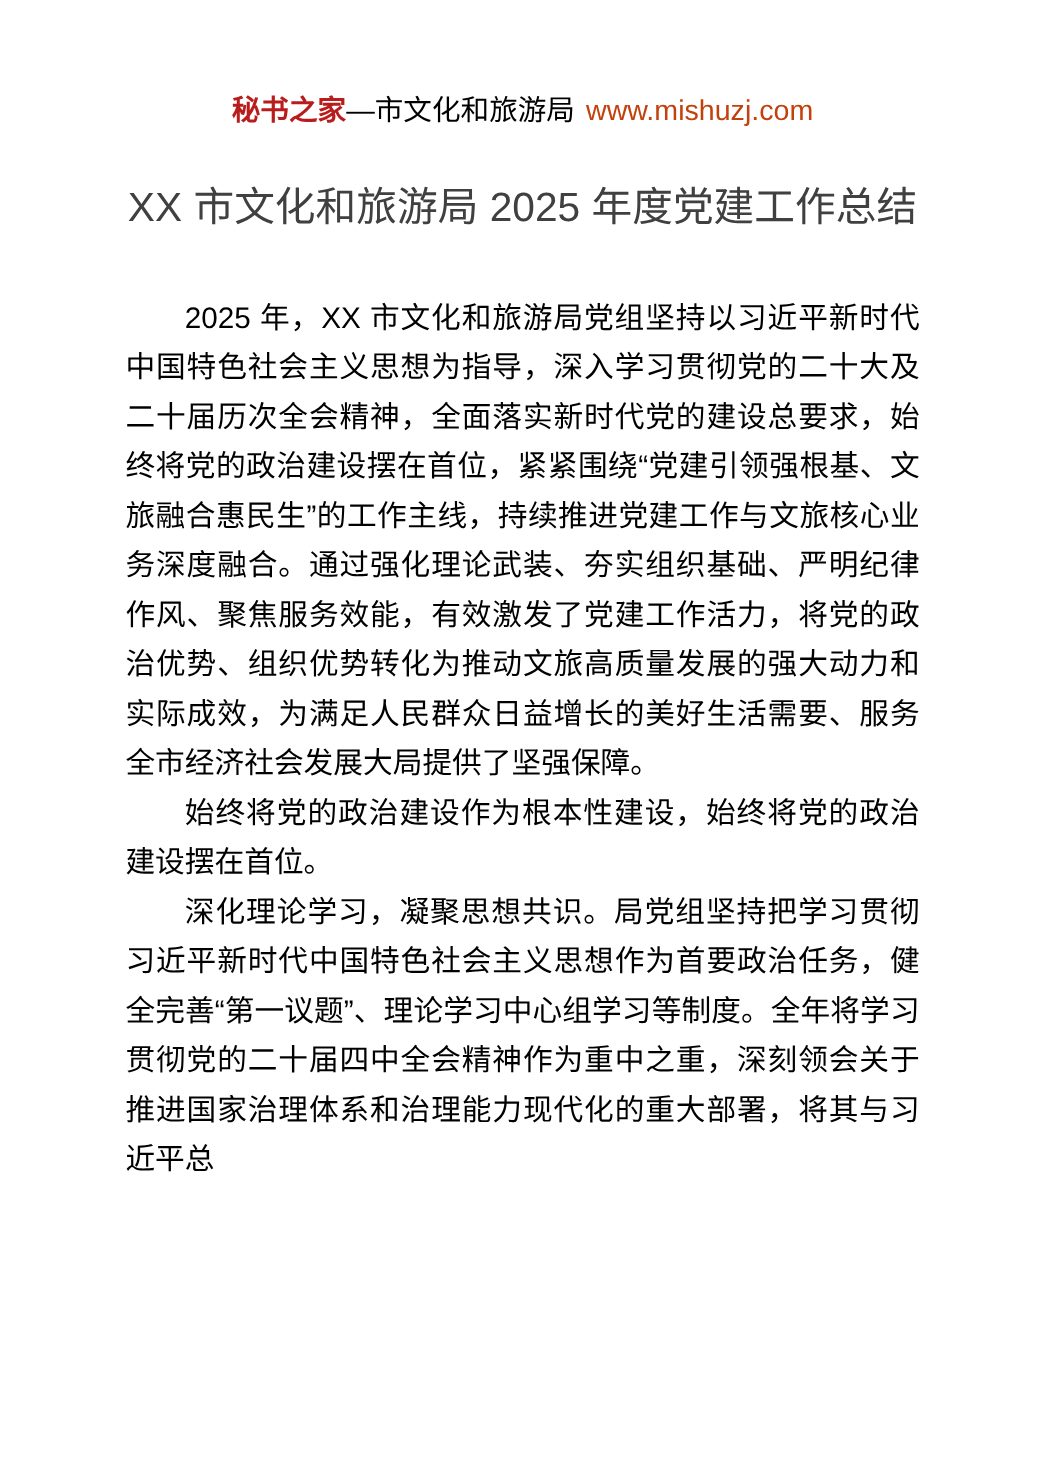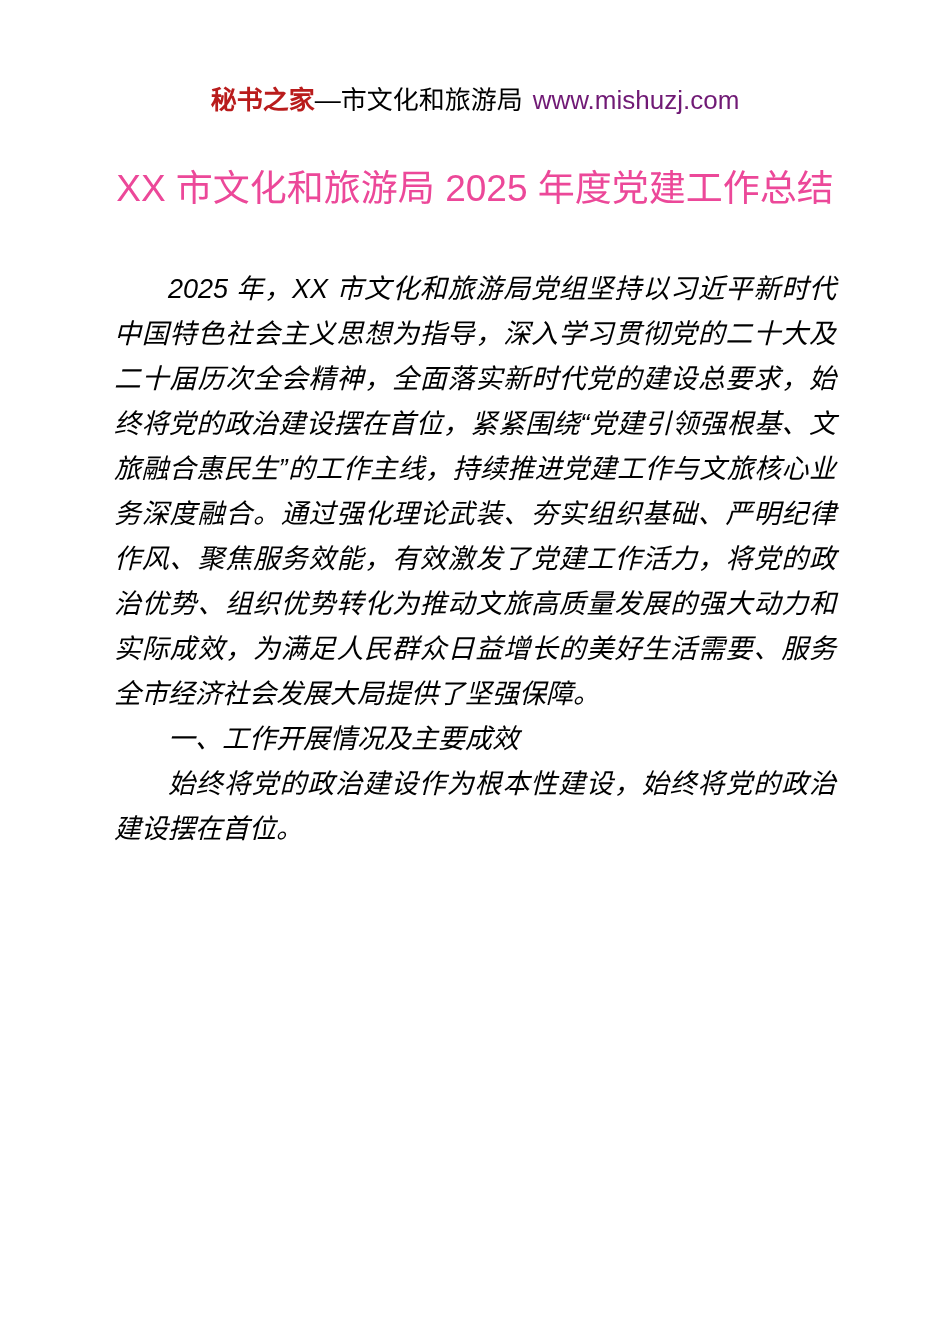--- a/index.html
+++ b/index.html
@@ -31,66 +31,65 @@
   .site-header .brand {
     color: #b91c1c;
     font-weight: bold;
   }
   .site-header .sep,
   .site-header .tagline {
     color: #000000;
     font-weight: normal;
   }
   .site-header .url {
-    color: #701a75;
+    color: #c2410c;
     font-weight: normal;
     margin-left: 10px;
     text-decoration: none;
     cursor: pointer;
   }
   
   .doc-title {
     margin: 46px auto 0 auto;
     width: 860px;
     text-align: center;
     font-size: 37px;
     line-height: 54px;
     font-weight: normal;
-    color: #ec4899;
+    color: #404040;
   }
   
   .content {
     width: 722px;
     margin: 51px auto 0 auto;
     font-size: 27px;
     line-height: 45px;
     text-align: justify;
     text-justify: inter-ideograph;
   }
   .content p {
     margin: 0;
     padding: 0;
     text-indent: 2em;
     word-break: break-all;
-    font-style: italic;
   }
   .content p.bold-heading {
     font-weight: bold;
   }
 </style>
 </head>
 <body>
 
 <div class="page">
 
   <div class="site-header">
     <span class="brand">秘书之家</span><span class="sep">—</span><span class="tagline">市文化和旅游局</span><span class="url">www.mishuzj.com</span>
   </div>
 
   <h1 class="doc-title">XX 市文化和旅游局 2025 年度党建工作总结</h1>
 
   <div class="content">
     <p>2025 年，XX 市文化和旅游局党组坚持以习近平新时代中国特色社会主义思想为指导，深入学习贯彻党的二十大及二十届历次全会精神，全面落实新时代党的建设总要求，始终将党的政治建设摆在首位，紧紧围绕“党建引领强根基、文旅融合惠民生”的工作主线，持续推进党建工作与文旅核心业务深度融合。通过强化理论武装、夯实组织基础、严明纪律作风、聚焦服务效能，有效激发了党建工作活力，将党的政治优势、组织优势转化为推动文旅高质量发展的强大动力和实际成效，为满足人民群众日益增长的美好生活需要、服务全市经济社会发展大局提供了坚强保障。</p>
-    <p>一、工作开展情况及主要成效</p>
     <p>始终将党的政治建设作为根本性建设，始终将党的政治建设摆在首位。</p>
+    <p>深化理论学习，凝聚思想共识。局党组坚持把学习贯彻习近平新时代中国特色社会主义思想作为首要政治任务，健全完善“第一议题”、理论学习中心组学习等制度。全年将学习贯彻党的二十届四中全会精神作为重中之重，深刻领会关于推进国家治理体系和治理能力现代化的重大部署，将其与习近平总</p>
   </div>
 
 </div>
 
 </body></html>

